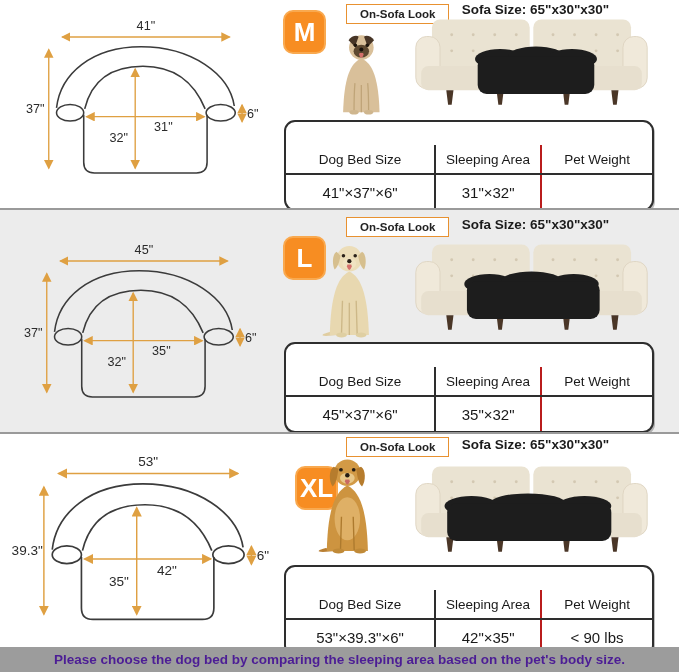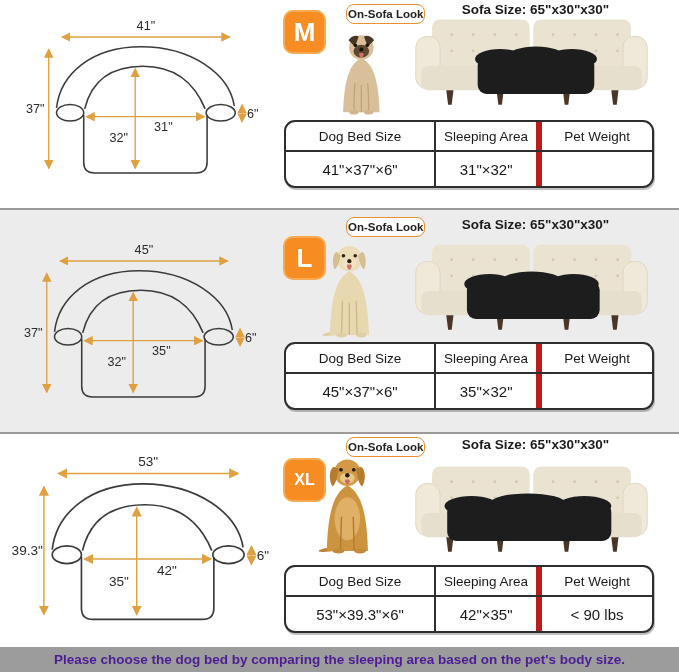--- a/index.html
+++ b/index.html
@@ -22,26 +22,26 @@
   #sec-xl .diagram { left: -2px; top: 4px;  width: 292px; }
 
   .size-badge {
     position: absolute; left: 283px; width: 43px; height: 44px;
     background: #f78d22; border: 2px solid #f9a94f; border-radius: 10px;
     color: #ffffff; font-weight: bold; font-size: 26px;
     display: flex; align-items: center; justify-content: center;
   }
   #sec-m  .size-badge { top: 10px; }
   #sec-l  .size-badge { top: 26px; }
-  #sec-xl .size-badge { top: 24px; font-size: 16px; }
+  #sec-xl .size-badge { top: 32px; font-size: 26px; margin-left: 12px; }
 
   .look-pill {
     position: absolute; left: 346px;
-    background: #ffffff; border: 1.5px solid #e89130; border-radius: 8px;
-    padding: 3px 1px; font-size: 11.5px; font-weight: 600; color: #222222;
+    background: #ffffff; border: 1.5px solid #e89130; border-radius: 0;
+    padding: 3px 13px; font-size: 11.5px; font-weight: 600; color: #222222;
     white-space: nowrap;
   }
   #sec-m  .look-pill { top: 4px; }
   #sec-l  .look-pill { top: 7px; }
   #sec-xl .look-pill { top: 3px; }
 
   .sofa-size {
     position: absolute; left: 428px; width: 215px; text-align: center;
     font-size: 13.5px; font-weight: 700; color: #1b1b1b; white-space: nowrap;
   }
@@ -61,30 +61,30 @@
 
   .size-table {
     position: absolute; left: 284px; width: 370px;
     background: #ffffff; border: 2px solid #2e2e2e; border-radius: 11px;
     overflow: hidden; box-shadow: 1px 2px 0 rgba(0,0,0,0.25);
   }
   #sec-m  .size-table { top: 120px; }
   #sec-l  .size-table { top: 132px; }
   #sec-xl .size-table { top: 131px; }
   .t-row { display: flex; }
-  .t-row.header { border-bottom: 2px solid #2e2e2e; height: 30px; }
+  .t-row.header { border-bottom: 2px solid #2e2e2e; height: 30px; margin-top: 23px; }
   .t-row.vals   { height: 34px; }
   .t-cell {
     display: flex; align-items: center; justify-content: center;
     color: #191919;
   }
   .t-row.header .t-cell { font-size: 13.5px; }
   .t-row.vals   .t-cell { font-size: 15px; }
   .t-c1 { width: 41%; border-right: 2px solid #2e2e2e; }
-  .t-c2 { width: 29%; border-right: 6px solid #b91c1c; }
+  .t-c2 { width: 29%; border-right: 2px solid #b91c1c; }
   .t-c3 { width: 30%; text-align: center; }
 
   .footer {
     width: 679px; height: 25px; background: #9c9c9c;
     color: #4c1d95; font-weight: 700; font-size: 13.5px;
     display: flex; align-items: center; justify-content: center;
   }
 </style>
 </head>
 <body>

